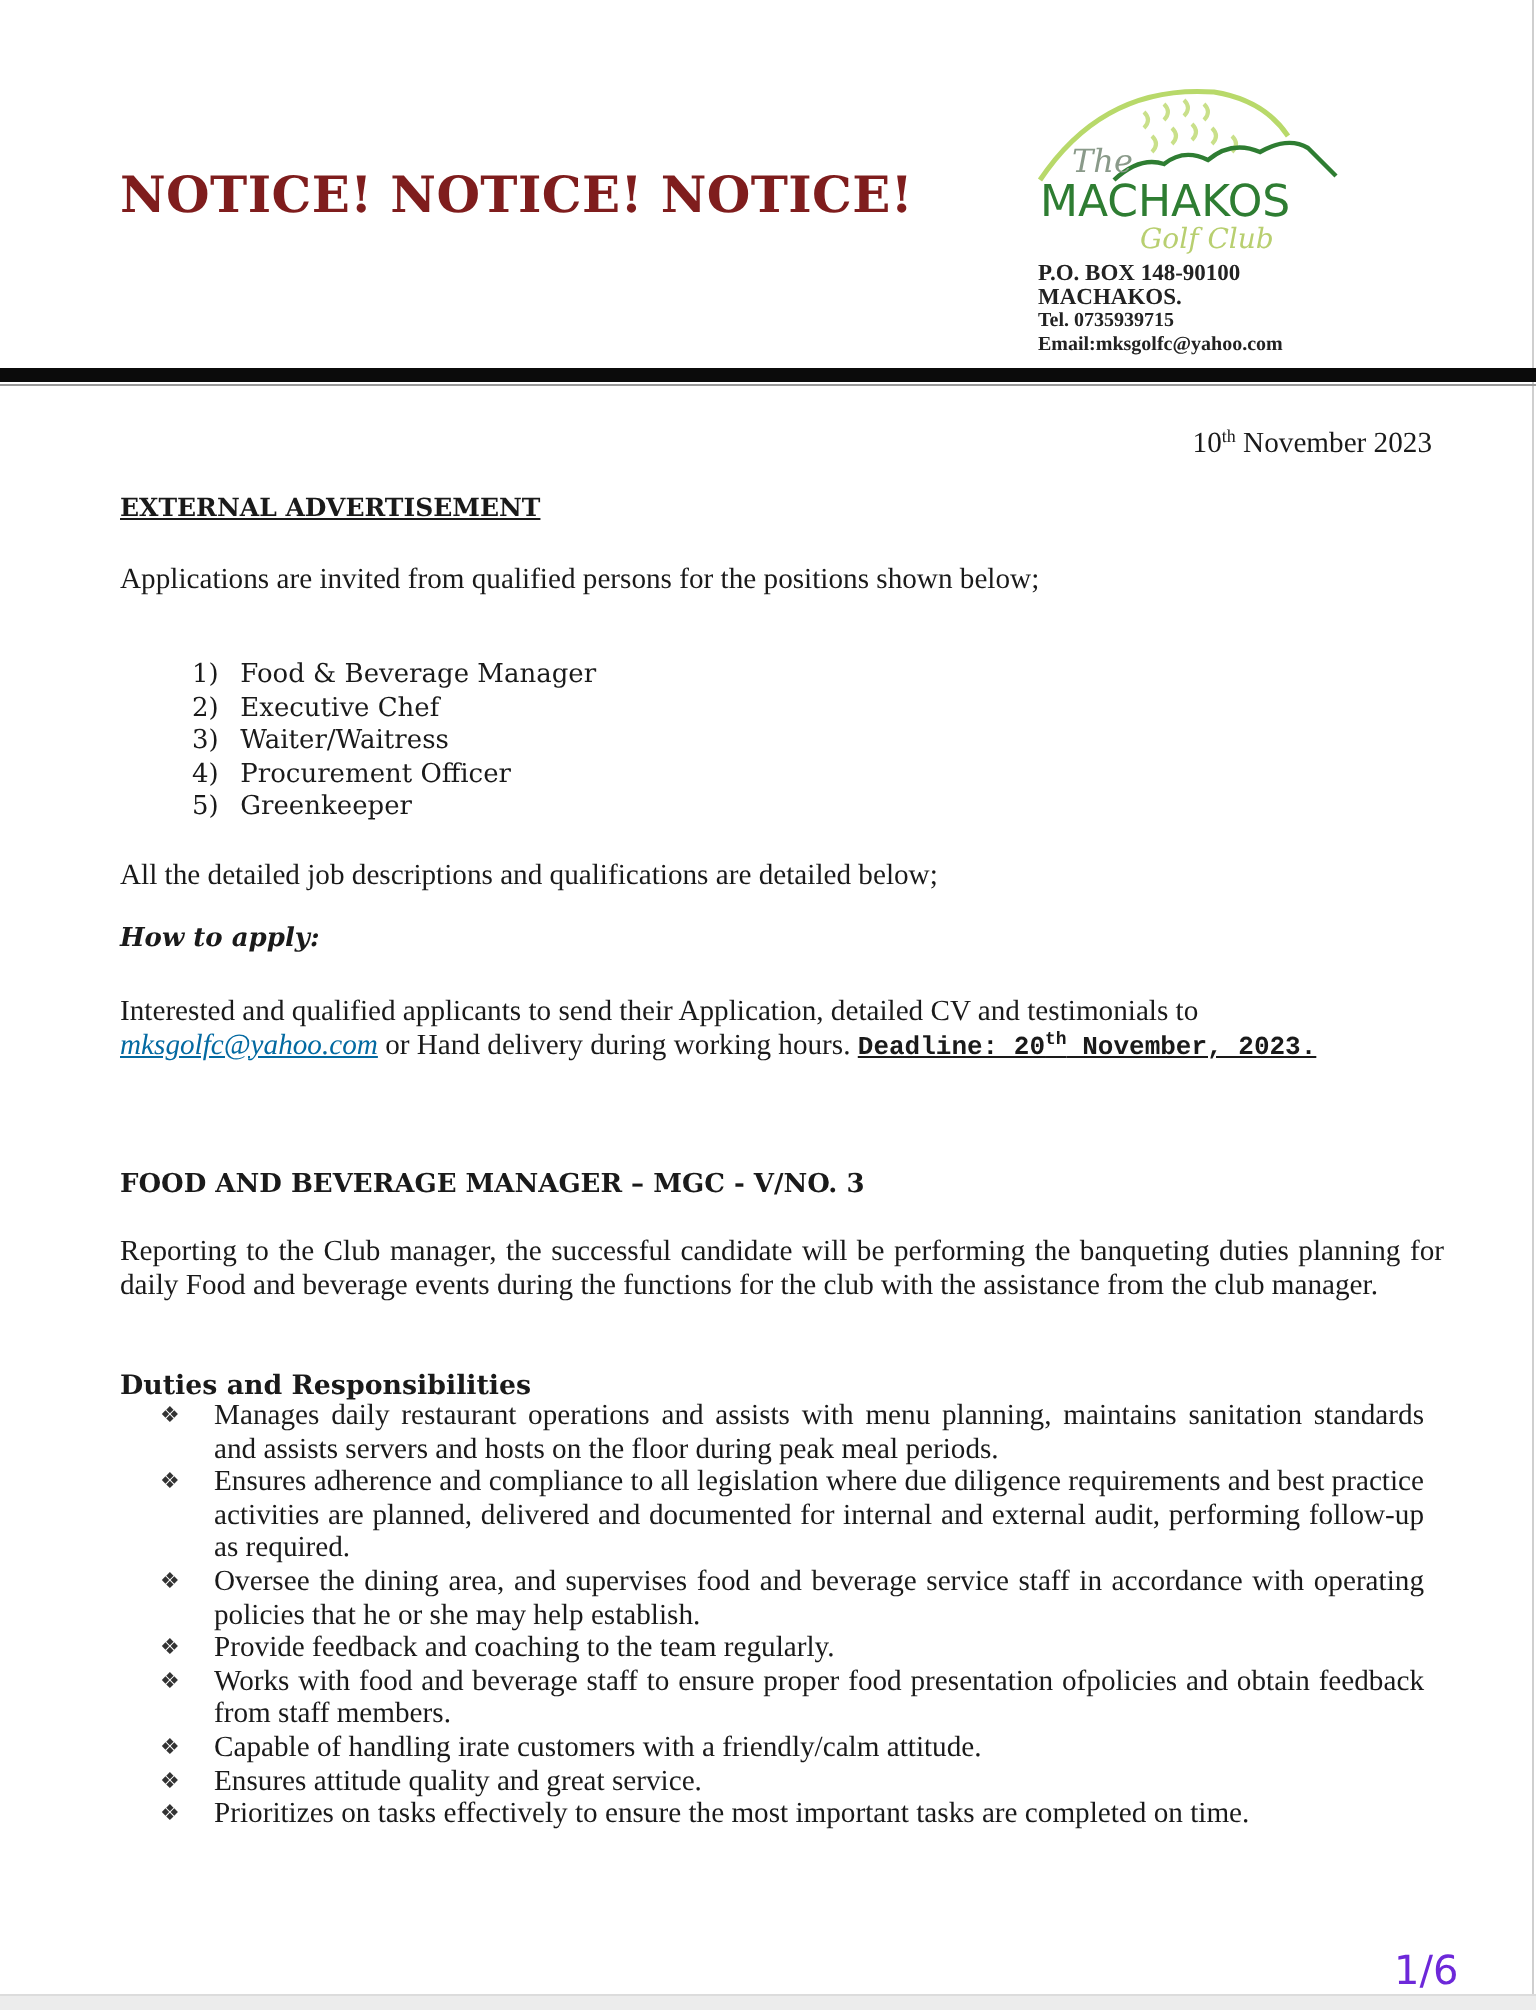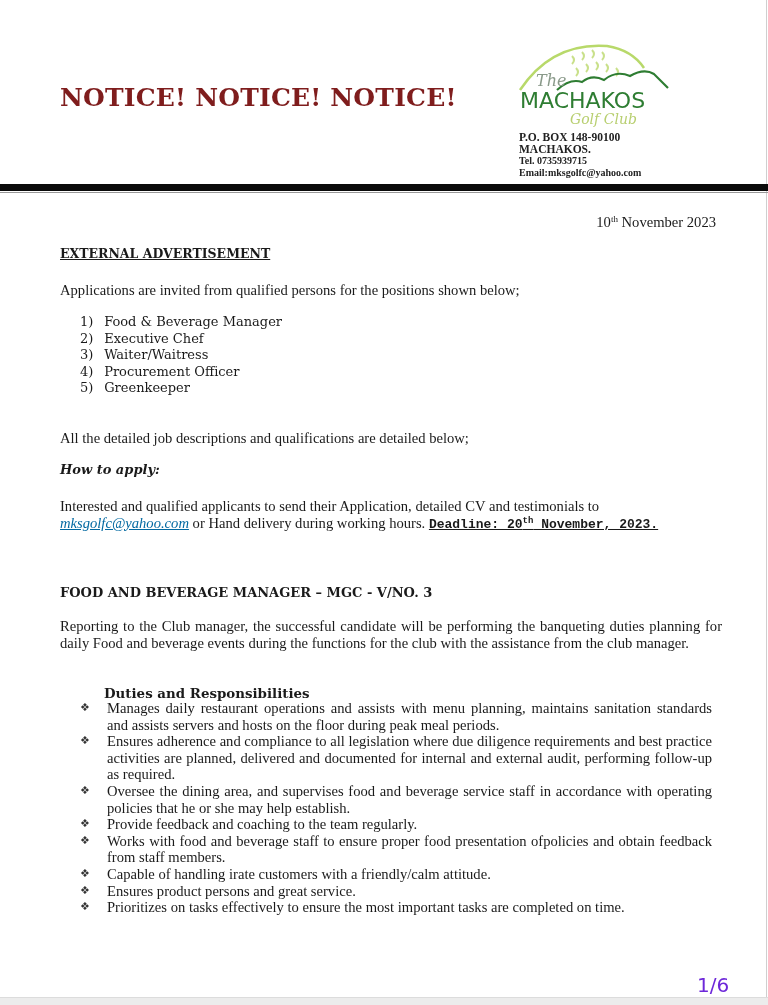--- a/index.html
+++ b/index.html
@@ -40,38 +40,38 @@
     position: absolute; left: 60px; width: 662px;
     font-family: "Liberation Serif", serif; font-size: 14.6px; line-height: 16.6px; color: #1a1a1a;
   }
   .date { position: absolute; right: 50px; top: 214px; font-family: "Liberation Serif", serif; font-size: 14.6px; }
   sup { font-size: 9px; vertical-align: 5px; line-height: 0; }
   .h-underline {
     position: absolute; left: 60px; top: 246px;
     font-family: "DejaVu Serif", serif; font-weight: bold; font-size: 12.5px; text-decoration: underline;
   }
   ol.positions {
-    position: absolute; left: 80px; top: 314px; margin: 0; padding: 0; list-style: none;
+    position: absolute; left: 80px; top: 314px; margin: 16px; padding: 0; list-style: none;
     font-family: "DejaVu Serif", serif; font-size: 13px; line-height: 16.6px;
   }
   ol.positions li span.num { display: inline-block; width: 20px; }
   .how-apply {
     position: absolute; left: 60px; top: 462px;
     font-family: "DejaVu Serif", serif; font-weight: bold; font-style: italic; font-size: 13px; text-align: center;
   }
   .email-link { font-style: italic; text-decoration: underline; color: #0369a1; }
   .deadline { font-family: Liberation Mono, monospace; font-weight: bold; font-size: 13px; text-decoration: underline; }
   .job-title {
     position: absolute; left: 60px; top: 585px;
     font-family: "DejaVu Serif", serif; font-weight: bold; font-size: 13px;
   }
   .justify { text-align: justify; text-align-last: left; }
   .duties-title {
     position: absolute; left: 60px; top: 685px;
-    font-family: "DejaVu Serif", serif; font-weight: bold; font-size: 13.4px; margin-left: 44px;
+    font-family: "DejaVu Serif", serif; font-weight: bold; font-size: 13.4px;
   }
   ul.duties {
     position: absolute; left: 80px; top: 700px; width: 632px; margin: 0; padding: 0; list-style: none;
     font-family: "Liberation Serif", serif; font-size: 14.6px; line-height: 16.6px;
   }
   ul.duties li { position: relative; padding-left: 27px; text-align: justify; text-align-last: left; }
   ul.duties li .bullet {
     position: absolute; left: 0; top: 0; font-size: 11px; color: #333;
     font-family: "DejaVu Sans", sans-serif;
   }
@@ -142,20 +142,20 @@
 
   <div class="duties-title">Duties and Responsibilities</div>
 
   <ul class="duties">
     <li><span class="bullet">❖</span><span>Manages daily restaurant operations and assists with menu planning, maintains sanitation standards and assists servers and hosts on the floor during peak meal periods.</span></li>
     <li><span class="bullet">❖</span><span>Ensures adherence and compliance to all legislation where due diligence requirements and best practice activities are planned, delivered and documented for internal and external audit, performing follow-up as required.</span></li>
     <li><span class="bullet">❖</span><span>Oversee the dining area, and supervises food and beverage service staff in accordance with operating policies that he or she may help establish.</span></li>
     <li><span class="bullet">❖</span><span>Provide feedback and coaching to the team regularly.</span></li>
     <li><span class="bullet">❖</span><span>Works with food and beverage staff to ensure proper food presentation ofpolicies and obtain feedback from staff members.</span></li>
     <li><span class="bullet">❖</span><span>Capable of handling irate customers with a friendly/calm attitude.</span></li>
-    <li><span class="bullet">❖</span><span>Ensures product persons and great service.</span></li>
+    <li><span class="bullet">❖</span><span>Ensures attitude quality and great service.</span></li>
     <li><span class="bullet">❖</span><span>Prioritizes on tasks effectively to ensure the most important tasks are completed on time.</span></li>
   </ul>
 
   <div class="page-indicator">1/6</div>
 </div>
 
 <div class="bottom-strip"></div>
 
 </body></html>

